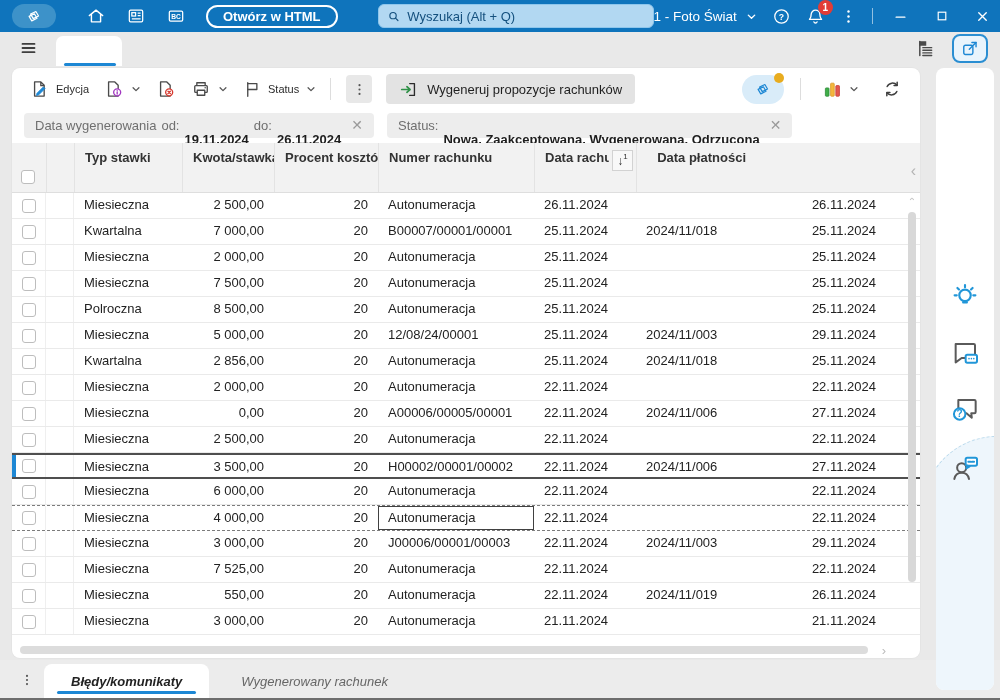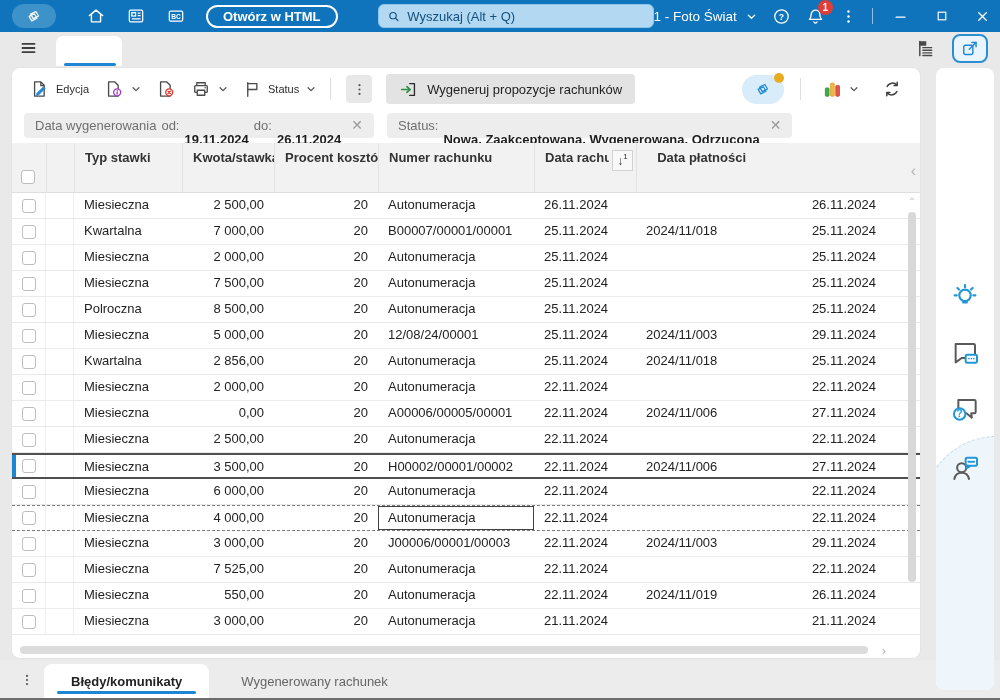--- a/index.html
+++ b/index.html
@@ -79,21 +79,21 @@
 
   .collapse-ch { position:absolute; right:4px; top:95px; color:#b4b4b4; font-size:16px; line-height:1; }
   .vscroll { position:absolute; right:3px; top:128px; width:10px; height:516px; }
   .vthumb { position:absolute; top:16px; left:1px; width:8px; height:370px; background:#d8d8d8; border-radius:4px; }
   .varr { position:absolute; left:0; width:10px; text-align:center; color:#c2c2c2; font-size:10px; }
   .hscroll { position:absolute; left:8px; bottom:3px; height:10px; width:866px; }
   .hthumb { position:absolute; left:0; top:1px; height:8px; width:848px; background:#dcdcdc; border-radius:4px; }
   .harr { position:absolute; right:0; top:-2px; color:#bbb; font-size:13px; }
 
   
-  .bottombar { position:absolute; left:0; top:660px; width:1000px; height:38px; background:#ececec; display:flex; align-items:flex-end; z-index:1; }
+  .bottombar { position:absolute; left:0; top:660px; width:1000px; height:38px; background:#ececec; display:flex; align-items:flex-end; z-index:1;font-style:italic; }
   .bdots { margin:0 10px 11px 20px; }
   .btab-active { height:34px; background:#fff; border-radius:8px 8px 0 0; display:flex; align-items:center; padding:0 27px; font-size:13px; font-weight:bold; color:#222; position:relative; white-space:nowrap; }
   .btab-active .underline { position:absolute; left:13px; right:13px; bottom:4px; height:3px; background:#1d87d4; border-radius:2px; }
   .btab-inactive { height:34px; display:flex; align-items:center; padding:0 32px; font-size:13px; color:#666; white-space:nowrap; }
   .window-edge { position:absolute; left:0; right:0; bottom:0; height:2px; background:#6d6d6d; z-index:3; }
 
   
   .sidebar { position:absolute; left:936px; top:68px; width:58px; height:622px; background:#fff; border-radius:8px; overflow:hidden; z-index:2; }
   .sidebar-lower { position:absolute; left:-14px; right:-8px; top:368px; bottom:-8px; background:#eef6fc; border:1px dashed #b9d9ec; border-top-left-radius:75px; }
   .sb-ic { position:absolute; left:50%; transform:translateX(-50%); }

